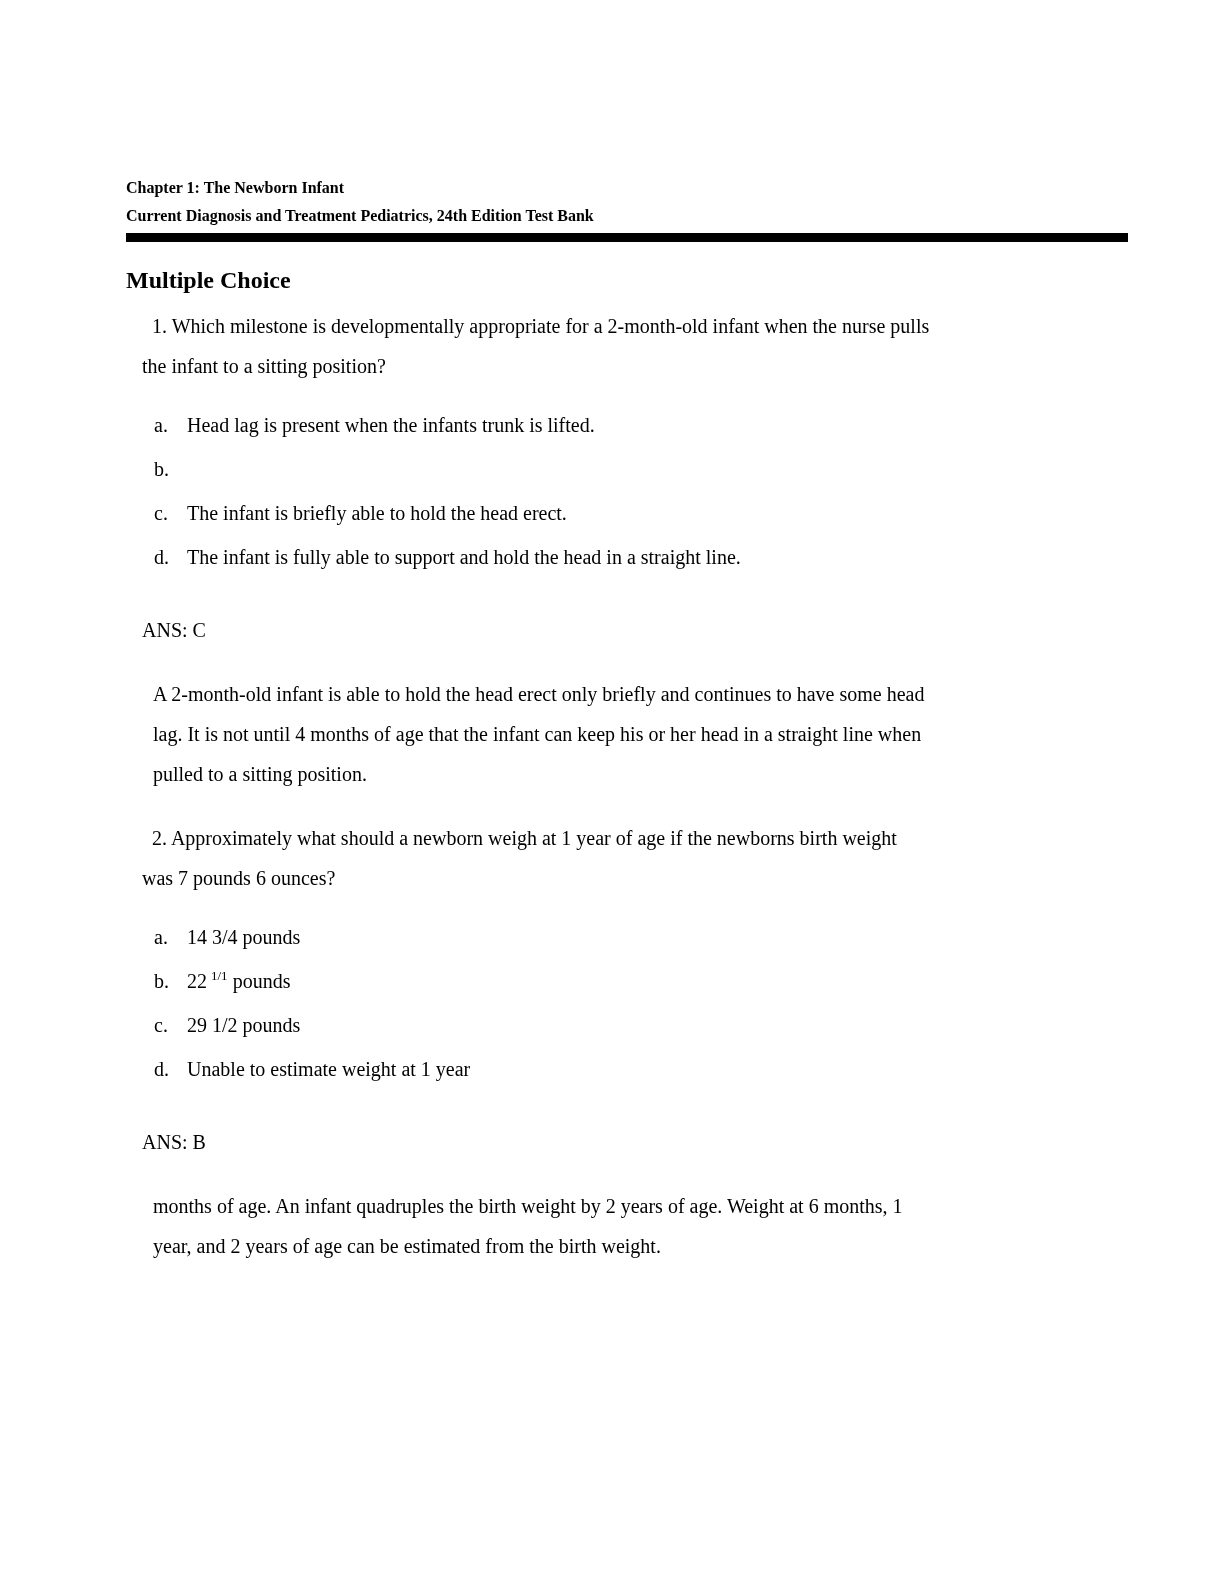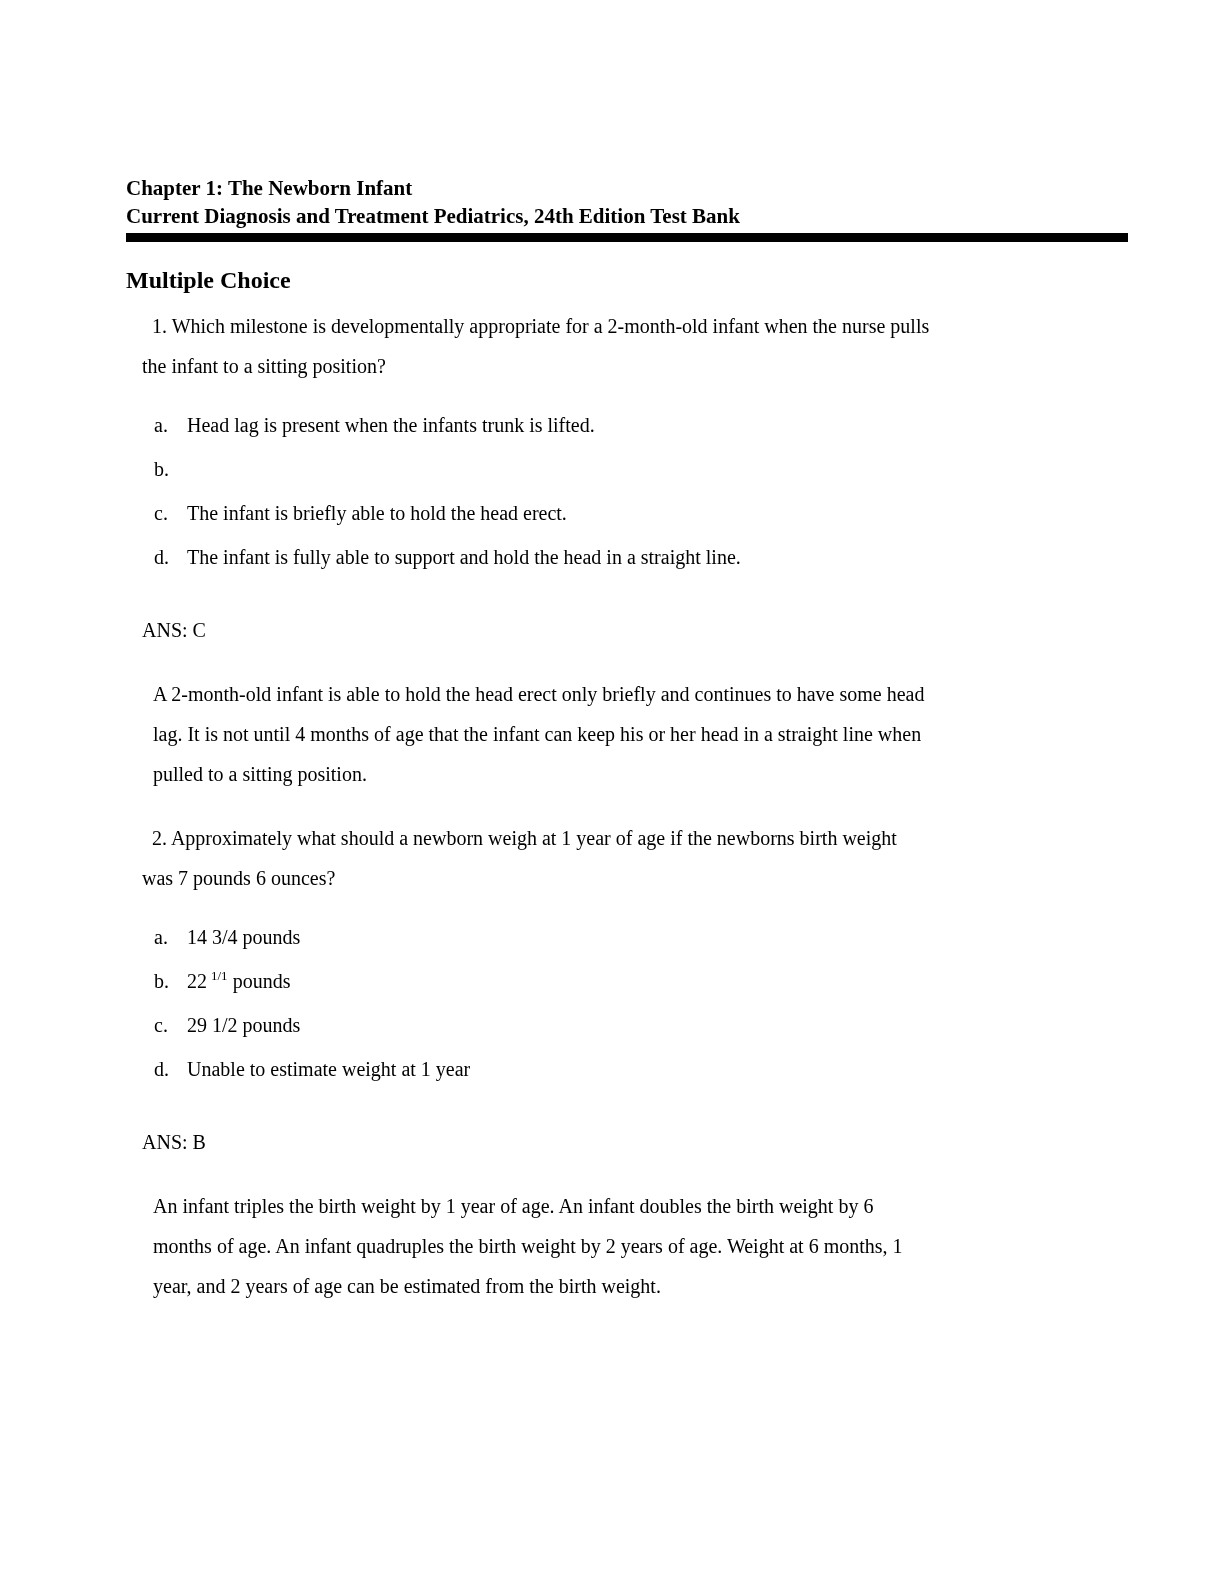--- a/index.html
+++ b/index.html
@@ -16,21 +16,21 @@
     overflow: hidden;
   }
   .page {
     box-sizing: border-box;
     width: 1224px;
     height: 1584px;
     padding: 174px 96px 40px 126px;
   }
   .title-line {
     font-weight: bold;
-    font-size: 21px;
+    font-size: 16px;
     line-height: 28px;
     white-space: nowrap;
   }
   .title-divider {
     width: 1002px;
     height: 9px;
     background: #000000;
     margin-top: 3px;
   }
   .section-heading {
@@ -154,19 +154,18 @@
       </div>
       <div class="option-row">
         <span class="option-letter">d.</span>
         <span class="option-text">Unable to estimate weight at 1 year</span>
       </div>
     </div>
 
     <div class="answer-line">ANS: B</div>
 
     <div class="rationale">
-      <div class="rationale-line">An infant triples the birth weight by 1 year of age. An infant doubles the birth weight by 6</div>
       <div class="rationale-line">months of age. An infant quadruples the birth weight by 2 years of age. Weight at 6 months, 1</div>
       <div class="rationale-line">year, and 2 years of age can be estimated from the birth weight.</div>
     </div>
   </div>
 
 </div>
 
 </body></html>

